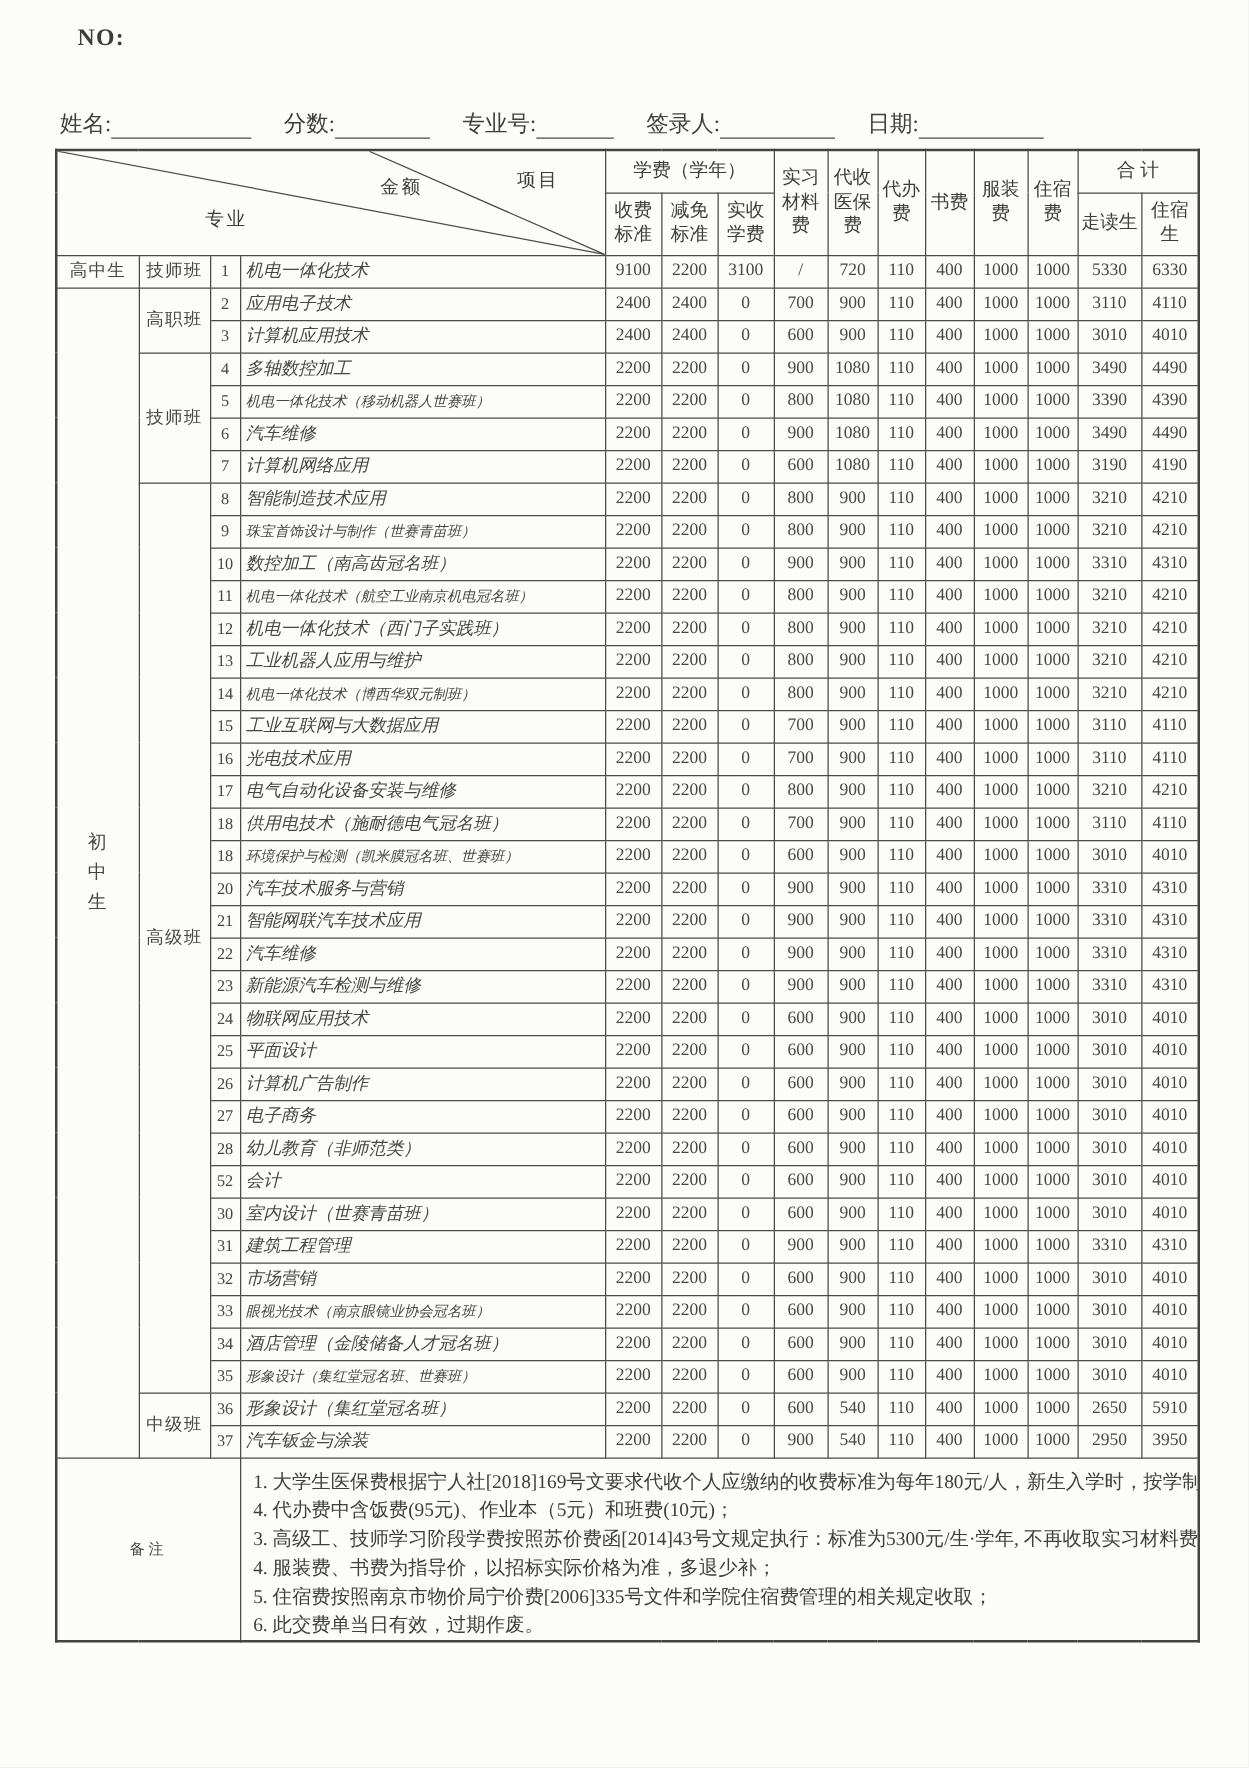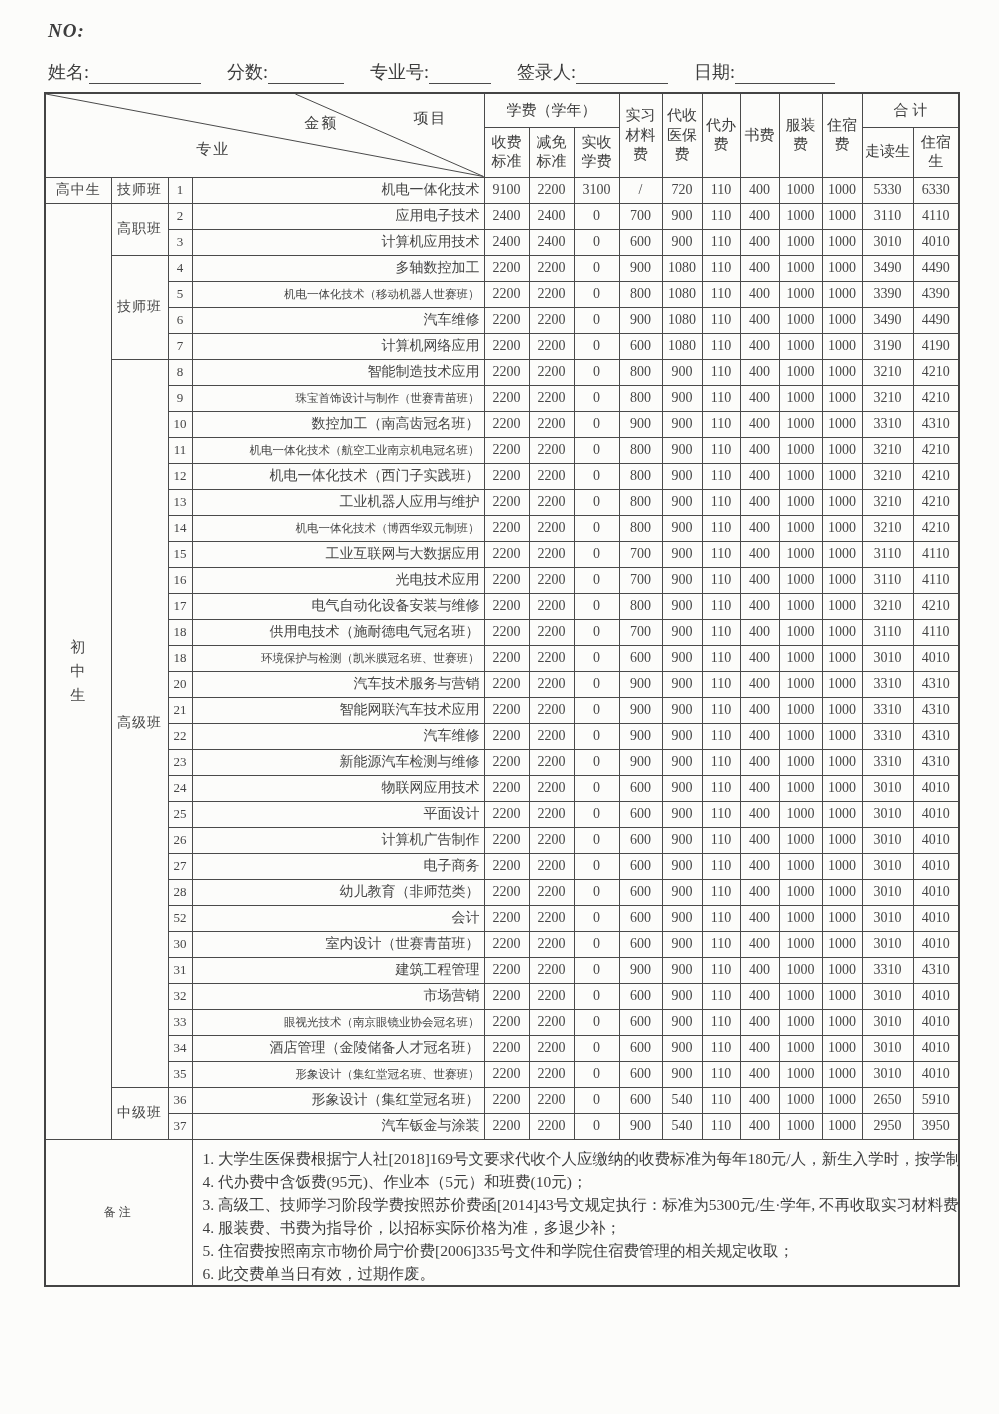--- a/index.html
+++ b/index.html
@@ -1,47 +1,47 @@
 <!DOCTYPE html>
 <html><head>
 <meta charset="utf-8">
 <style>
   html,body{margin:0;padding:0;background:#e9e9e6;}
   .page{width:999px;height:1414px;background:#fcfcfa;position:relative;box-sizing:border-box;
         font-family:"Liberation Serif","DejaVu Serif",serif;color:#3d3d3d;overflow:hidden;}
   
   .head{position:relative;height:44px;padding-top:14px;}
-  .no{position:absolute;left:48px;top:20px;font-size:19px;letter-spacing:1px;font-weight:bold;font-style:italic;}
+  .no{position:absolute;left:62px;top:20px;font-size:19px;letter-spacing:1px;font-weight:bold;}
   .title{text-align:center;font-size:23px;letter-spacing:7px;font-weight:bold;}
   .fields{display:flex;align-items:flex-end;padding:2px 0 8px 48px;font-size:18px;}
-  .field{display:flex;align-items:flex-end;margin-right:26px;}
+  .field{display:flex;align-items:flex-end;margin-right:26px;margin-top:27px;}
   .flabel{white-space:nowrap;}
   .fline{display:inline-block;border-bottom:1.5px solid #4a4a4a;height:1.05em;}
   .field:nth-child(1) .fline{width:112px;}
   .field:nth-child(2) .fline{width:76px;}
   .field:nth-child(3) .fline{width:62px;}
   .field:nth-child(4) .fline{width:92px;}
   .field:nth-child(5) .fline{width:100px;}
   
   table.fee{border-collapse:collapse;table-layout:fixed;width:914px;margin-left:44px;
             border:2px solid #444;background:transparent;}
   .fee th,.fee td{border:1px solid #4a4a4a;vertical-align:middle;text-align:center;
                   padding:0;font-weight:normal;}
   .fee thead th{font-size:15px;line-height:1.3;}
   .fee thead tr:first-child{height:34px;}
   .fee thead tr:last-child{height:50px;}
   .corner{position:relative;padding:0;}
   .corner svg{position:absolute;left:0;top:0;width:100%;height:100%;}
   .corner .lbl{position:absolute;font-size:15px;letter-spacing:2px;}
-  .lbl-major{left:27%;top:56%;margin-left:32px;}
+  .lbl-major{left:27%;top:56%;}
   .lbl-amount{left:59%;top:24%;}
   .lbl-item{left:84%;top:18%;}
   .fee tbody td{height:25px;font-size:14px;white-space:nowrap;overflow:hidden;color:#464646;}
   .fee td.num{font-size:13px;}
-  .fee td.major{text-align:right;padding:0 4px;}
+  .fee td.major{text-align:left;padding:0 4px;font-style:italic;}
   .fee td.major.small{font-size:11.5px;}
   .fee td.grp{font-size:14px;letter-spacing:1px;}
   .fee td.vert span{display:block;line-height:1;margin:9px 0;font-size:15px;}
   .notes-row td{height:276px;vertical-align:middle;}
   .notes-row td.rlabel{font-size:12px;letter-spacing:3px;}
   .notes-row td.ncontent{text-align:left;vertical-align:top;padding:7px 10px 0 10px;}
   .note-line{font-size:15.5px;line-height:23px;color:#3e3e3e;}
 </style>
 </head>
 <body>

